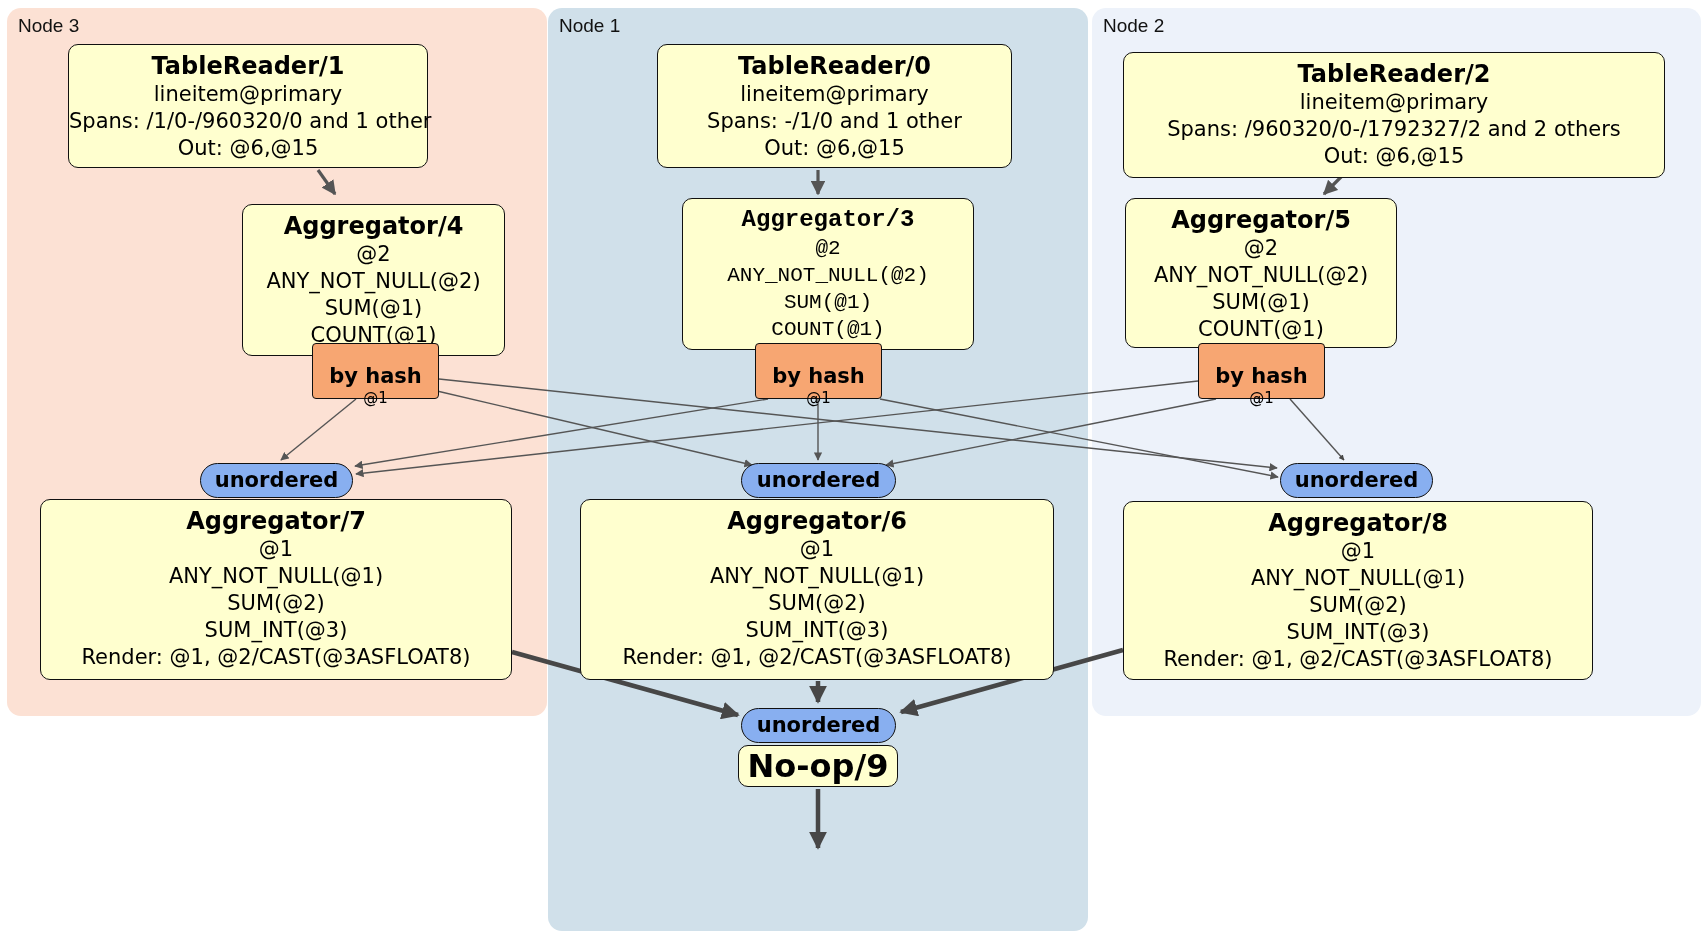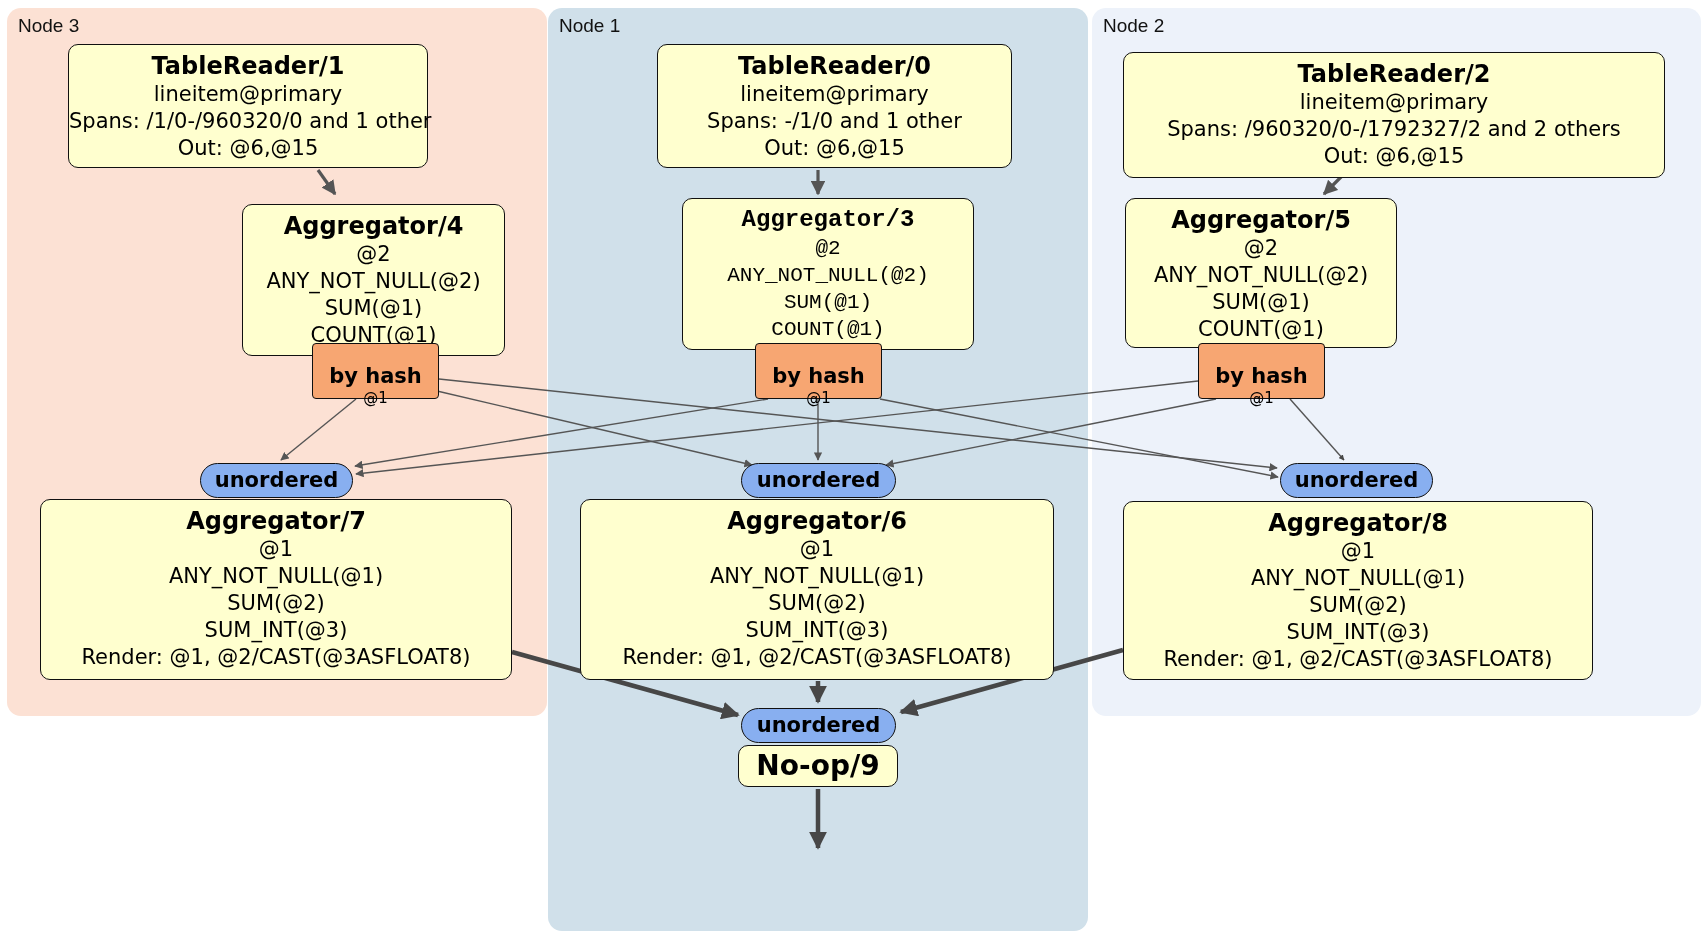--- a/index.html
+++ b/index.html
@@ -13,21 +13,21 @@
        text-align:center;z-index:10;box-sizing:border-box;padding-top:6px;}
   .box-title{display:block;font-size:24px;font-weight:bold;line-height:30px;}
   .box-line{display:block;font-size:21px;line-height:27px;white-space:nowrap;}
   .pill-byhash{position:absolute;background:#f7a672;border:1.6px solid #101010;border-radius:4px;
        text-align:center;z-index:12;box-sizing:border-box;padding-top:20px;}
   .byhash-label{display:block;font-size:21px;font-weight:bold;line-height:25px;}
   .byhash-key{display:block;font-size:15px;line-height:19px;}
   .pill-unordered{position:absolute;background:#88aff0;border:1.6px solid #101010;border-radius:18px;
        text-align:center;font-size:21px;font-weight:bold;line-height:32px;z-index:12;box-sizing:border-box;}
   .title-only{display:flex;align-items:center;justify-content:center;padding-top:0;}
-  .title-only .box-title{font-size:28px;}
+  .title-only .box-title{font-size:32px;}
 </style>
 </head>
 <body>
 
 <div id="stage">
 
   <div class="region" style="left:7px;top:8px;width:540px;height:708px;background:#fce1d4;">
     <div class="region-label">Node 3</div>
   </div>
   <div class="region" style="left:548px;top:8px;width:540px;height:923px;background:#d0e0ea;">

